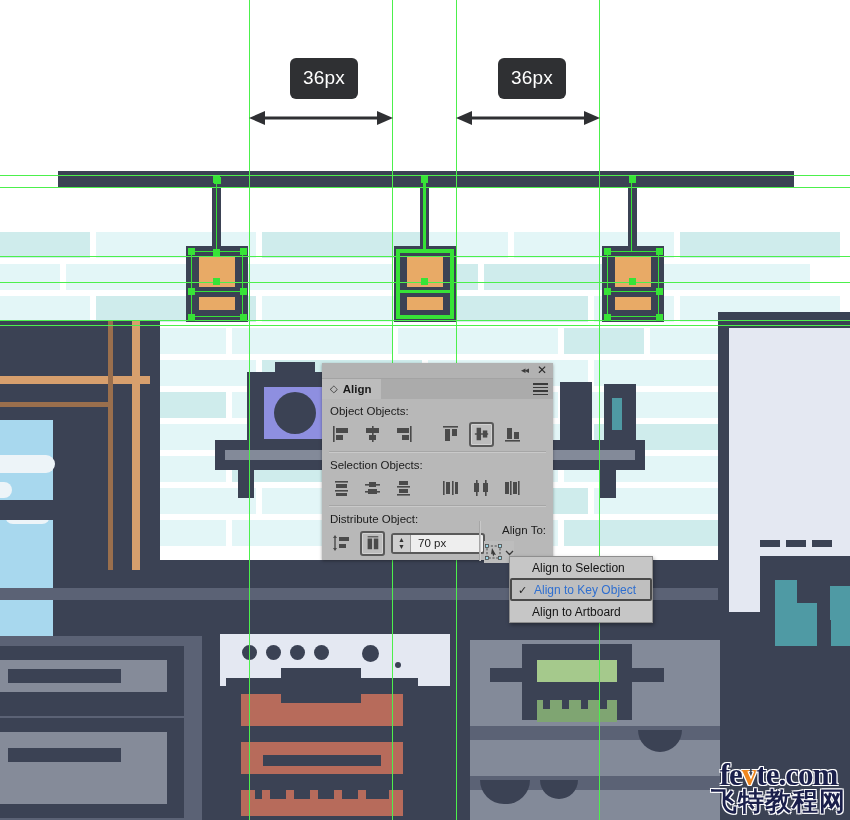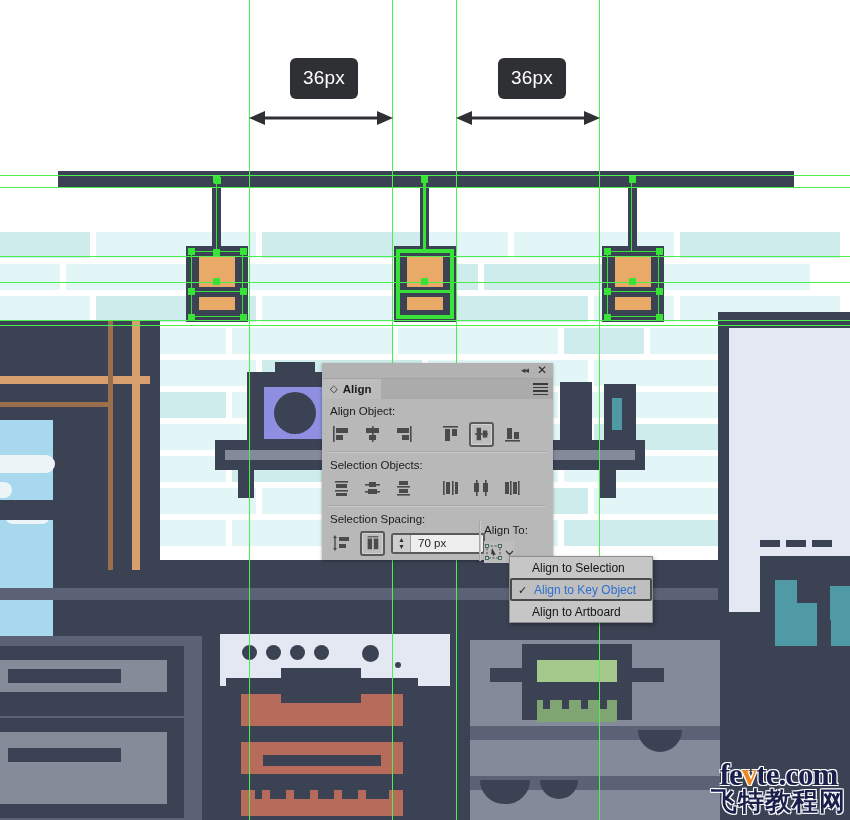--- a/index.html
+++ b/index.html
@@ -84,21 +84,21 @@
   }
   .divider{height:1px;background:#a6a6a6;border-bottom:1px solid #c9c9c9;margin:4px 0 6px 0;}
   .spacing-row{display:flex;align-items:center;height:28px;}
   .stepfield{
     display:flex;align-items:center;height:21px;width:94px;
     border:2px solid #5a5a5a;border-radius:3px;background:#eeeeee;box-sizing:border-box;
   }
   .stepper{width:17px;display:flex;flex-direction:column;align-items:center;justify-content:center;
     background:#cfcfcf;height:100%;border-right:1px solid #9a9a9a;color:#333;font-size:7px;line-height:7px;}
   .stepval{padding-left:7px;font-size:11.5px;color:#1d1d1d;}
-  .alignto-col{position:absolute;right:7px;top:125px;width:62px;}
+  .alignto-col{position:absolute;right:7px;top:125px;width:62px;text-align:right;}
   .alignto-label{font-size:11.5px;color:#1b1b1b;margin-bottom:5px;}
   .alignto-btn{
     width:30px;height:22px;display:flex;align-items:center;justify-content:center;gap:1px;
     background:#bdbdbd;
   }
   .vsep{position:absolute;right:72px;top:122px;width:1px;height:40px;background:#a6a6a6;border-right:1px solid #c9c9c9;}
 
   
   #align-dropdown{
     position:absolute;left:509px;top:556px;width:142px;z-index:120;
@@ -385,21 +385,21 @@
       <div class="panel-menu">
         <i></i>
           <i></i>
           <i></i>
           <i></i>
       </div>
     </div>
 
     <div class="panel-body">
 
-      <div class="sec-label">Align Object:</div>
+      <div class="sec-label">Object Objects:</div>
       <div class="icon-row">
         <div class="ibtn">
           <svg width="19" height="18" viewBox="0 0 19 18">
               <rect x="1" y="1" width="1.6" height="16" fill="#4a4a4a"></rect>
               <rect x="4" y="3" width="12" height="5" fill="#4a4a4a"></rect>
               <rect x="4" y="10" width="7" height="5" fill="#4a4a4a"></rect>
             </svg>
         </div>
         <div class="ibtn">
           <svg width="19" height="18" viewBox="0 0 19 18">
@@ -487,21 +487,21 @@
               <rect x="2" y="3" width="4" height="12" fill="#4a4a4a"></rect>
               <rect x="7" y="2" width="1.6" height="14" fill="#4a4a4a"></rect>
               <rect x="10" y="3" width="4" height="12" fill="#4a4a4a"></rect>
               <rect x="15" y="2" width="1.6" height="14" fill="#4a4a4a"></rect>
             </svg>
         </div>
       </div>
 
       <div class="divider"></div>
 
-      <div class="sec-label">Selection Spacing:</div>
+      <div class="sec-label">Distribute Object:</div>
       <div class="spacing-row">
         <div class="ibtn">
           <svg width="19" height="18" viewBox="0 0 19 18">
               <path d="M3 3 L3 15" stroke="#4a4a4a" stroke-width="1.4"></path>
               <polygon points="3,1 1,4 5,4" fill="#4a4a4a"></polygon>
               <polygon points="3,17 1,14 5,14" fill="#4a4a4a"></polygon>
               <rect x="7" y="3" width="10" height="4" fill="#4a4a4a"></rect>
               <rect x="7" y="10" width="7" height="4" fill="#4a4a4a"></rect>
             </svg>
         </div>

